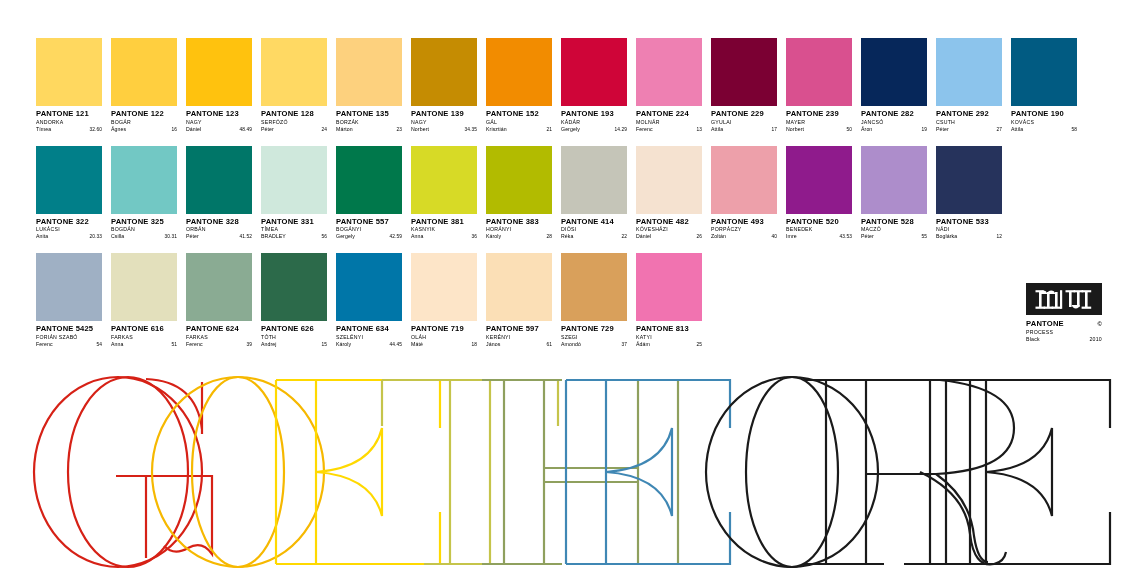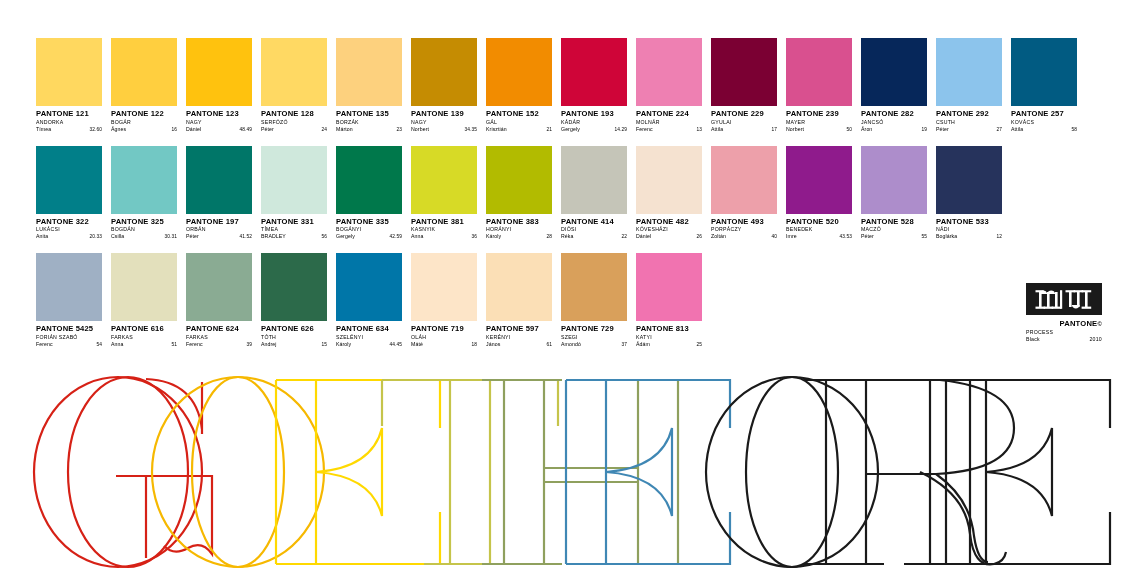--- a/index.html
+++ b/index.html
@@ -72,21 +72,21 @@
     width:76px;
   }
   .colophon .logobox{
     width:76px;height:32px;
     background:#1a1a1a;
     position:relative;
     overflow:hidden;
   }
   .colophon .logobox svg{display:block;}
   .colophon .cline1{
-    display:flex;justify-content:flex-end;align-items:baseline;
+    display:flex;justify-content:space-between;align-items:baseline;
     font-size:7.6px;font-weight:700;letter-spacing:0.2px;color:#000;
     line-height:10px;padding-top:4px;
   }
   .colophon .cline2{
     font-size:5.2px;letter-spacing:0.25px;color:#000;line-height:7px;
     text-transform:uppercase;
   }
   .colophon .cline3{
     display:flex;justify-content:space-between;align-items:baseline;
     font-size:5.2px;letter-spacing:0.25px;color:#000;line-height:7px;
@@ -247,21 +247,21 @@
             <div class="surname">CSUTH</div>
             <div class="btmline">
               <span class="given">Péter</span>
               <span class="num">27</span>
             </div>
           </div>
         </div>
         <div class="chip">
           <span class="sw" style="background: rgb(1, 91, 130);"></span>
           <div class="meta">
-            <div class="pname">PANTONE 257</div>
+            <div class="pname">PANTONE 190</div>
             <div class="surname">KOVÁCS</div>
             <div class="btmline">
               <span class="given">Attila</span>
               <span class="num">58</span>
             </div>
           </div>
         </div>
       </div>
       <div class="row">
         <div class="chip">
@@ -282,21 +282,21 @@
             <div class="surname">BOGDÁN</div>
             <div class="btmline">
               <span class="given">Csilla</span>
               <span class="num">30.31</span>
             </div>
           </div>
         </div>
         <div class="chip">
           <span class="sw" style="background: rgb(0, 118, 104);"></span>
           <div class="meta">
-            <div class="pname">PANTONE 197</div>
+            <div class="pname">PANTONE 328</div>
             <div class="surname">ORBÁN</div>
             <div class="btmline">
               <span class="given">Péter</span>
               <span class="num">41.52</span>
             </div>
           </div>
         </div>
         <div class="chip">
           <span class="sw" style="background: rgb(207, 232, 220);"></span>
           <div class="meta">
@@ -304,21 +304,21 @@
             <div class="surname">Tímea</div>
             <div class="btmline">
               <span class="given">BRADLEY</span>
               <span class="num">56</span>
             </div>
           </div>
         </div>
         <div class="chip">
           <span class="sw" style="background: rgb(0, 120, 75);"></span>
           <div class="meta">
-            <div class="pname">PANTONE 335</div>
+            <div class="pname">PANTONE 557</div>
             <div class="surname">BOGÁNYI</div>
             <div class="btmline">
               <span class="given">Gergely</span>
               <span class="num">42.59</span>
             </div>
           </div>
         </div>
         <div class="chip">
           <span class="sw" style="background: rgb(215, 218, 38);"></span>
           <div class="meta">

